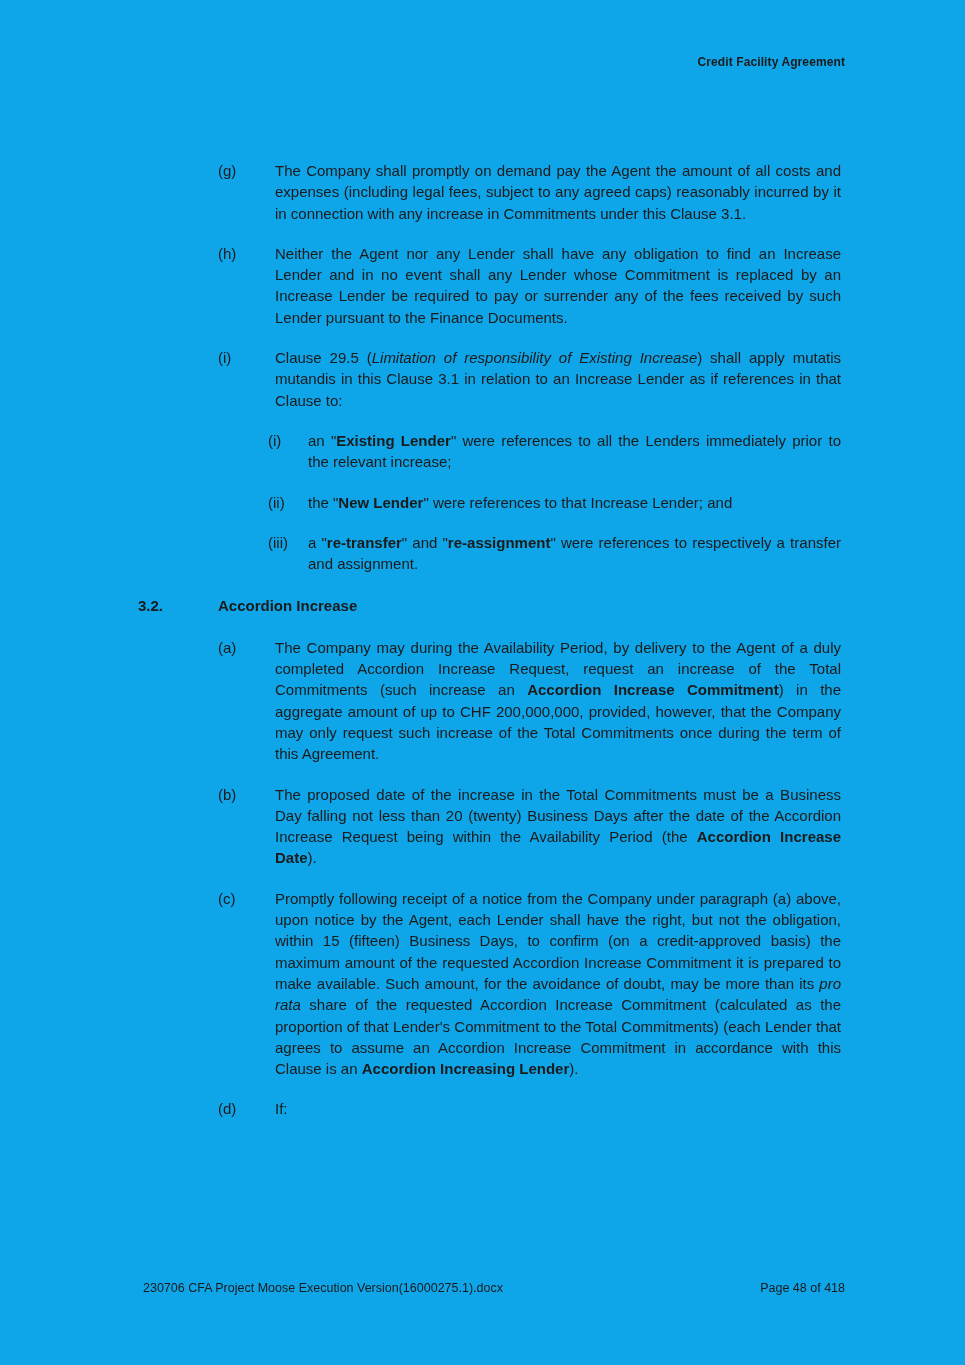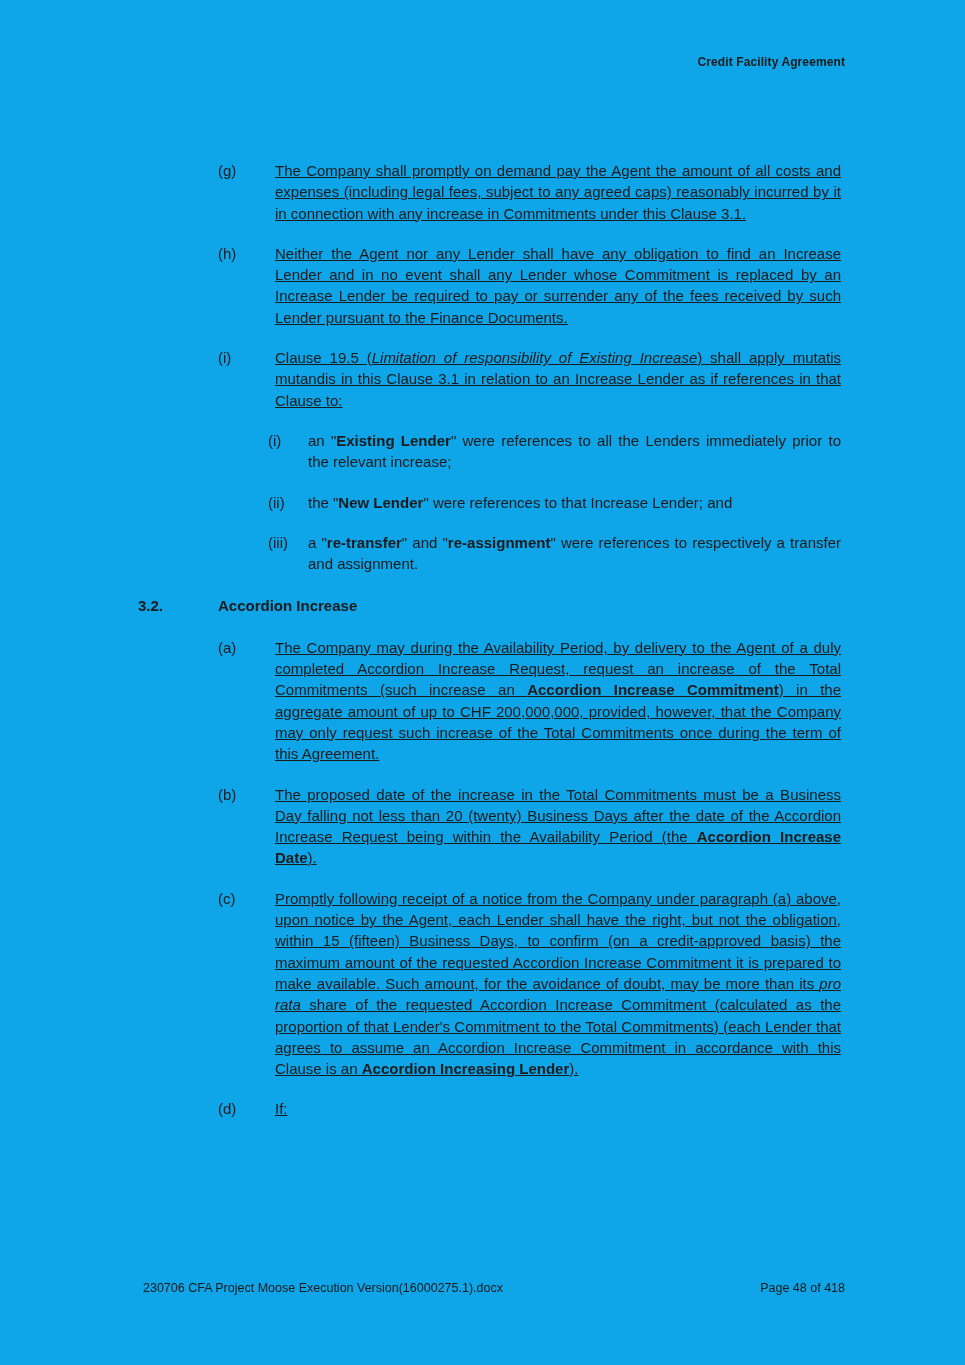--- a/index.html
+++ b/index.html
@@ -34,21 +34,21 @@
     width: 703px;
     font-size: 15px;
     line-height: 21.3px;
   }
   .row {
     display: flex;
     margin-bottom: 19px;
   }
   .row.l1 { padding-left: 80px; }
   .row.l1 .marker { width: 57px; flex: 0 0 57px; }
-  .row.l1 .ptext  { width: 566px; text-align: justify; text-decoration: underline; }
+  .row.l1 .ptext  { width: 566px; text-align: justify; }
   .row.l2 { padding-left: 130px; }
   .row.l2 .marker { width: 40px; flex: 0 0 40px; }
   .row.l2 .ptext  { width: 533px; text-align: justify; }
   .row.heading {
     margin-top: 21px;
     margin-bottom: 20px;
     font-weight: bold;
   }
   .sec-num { width: 80px; flex: 0 0 80px; }
   .b { font-weight: bold; }
@@ -76,21 +76,21 @@
       <div class="row l1">
         <span class="marker">(g)</span>
         <div class="ptext"><span>The Company shall promptly on demand pay the Agent the amount of all costs and expenses (including legal fees, subject to any agreed caps) reasonably incurred by it in connection with any increase in Commitments under this Clause 3.1.</span></div>
       </div>
       <div class="row l1">
         <span class="marker">(h)</span>
         <div class="ptext"><span>Neither the Agent nor any Lender shall have any obligation to find an Increase Lender and in no event shall any Lender whose Commitment is replaced by an Increase Lender be required to pay or surrender any of the fees received by such Lender pursuant to the Finance Documents.</span></div>
       </div>
       <div class="row l1">
         <span class="marker">(i)</span>
-        <div class="ptext"><span>Clause 19.5 (</span><span class="i">Limitation of responsibility of Existing Increase</span><span>) shall apply mutatis mutandis in this Clause 3.1 in relation to an Increase Lender as if references in that Clause to:</span></div>
+        <div class="ptext"><span>Clause 29.5 (</span><span class="i">Limitation of responsibility of Existing Increase</span><span>) shall apply mutatis mutandis in this Clause 3.1 in relation to an Increase Lender as if references in that Clause to:</span></div>
       </div>
       <div class="row l2">
         <span class="marker">(i)</span>
         <div class="ptext"><span>an "</span><span class="b">Existing Lender</span><span>" were references to all the Lenders immediately prior to the relevant increase;</span></div>
       </div>
       <div class="row l2">
         <span class="marker">(ii)</span>
         <div class="ptext"><span>the "</span><span class="b">New Lender</span><span>" were references to that Increase Lender; and</span></div>
       </div>
       <div class="row l2">

